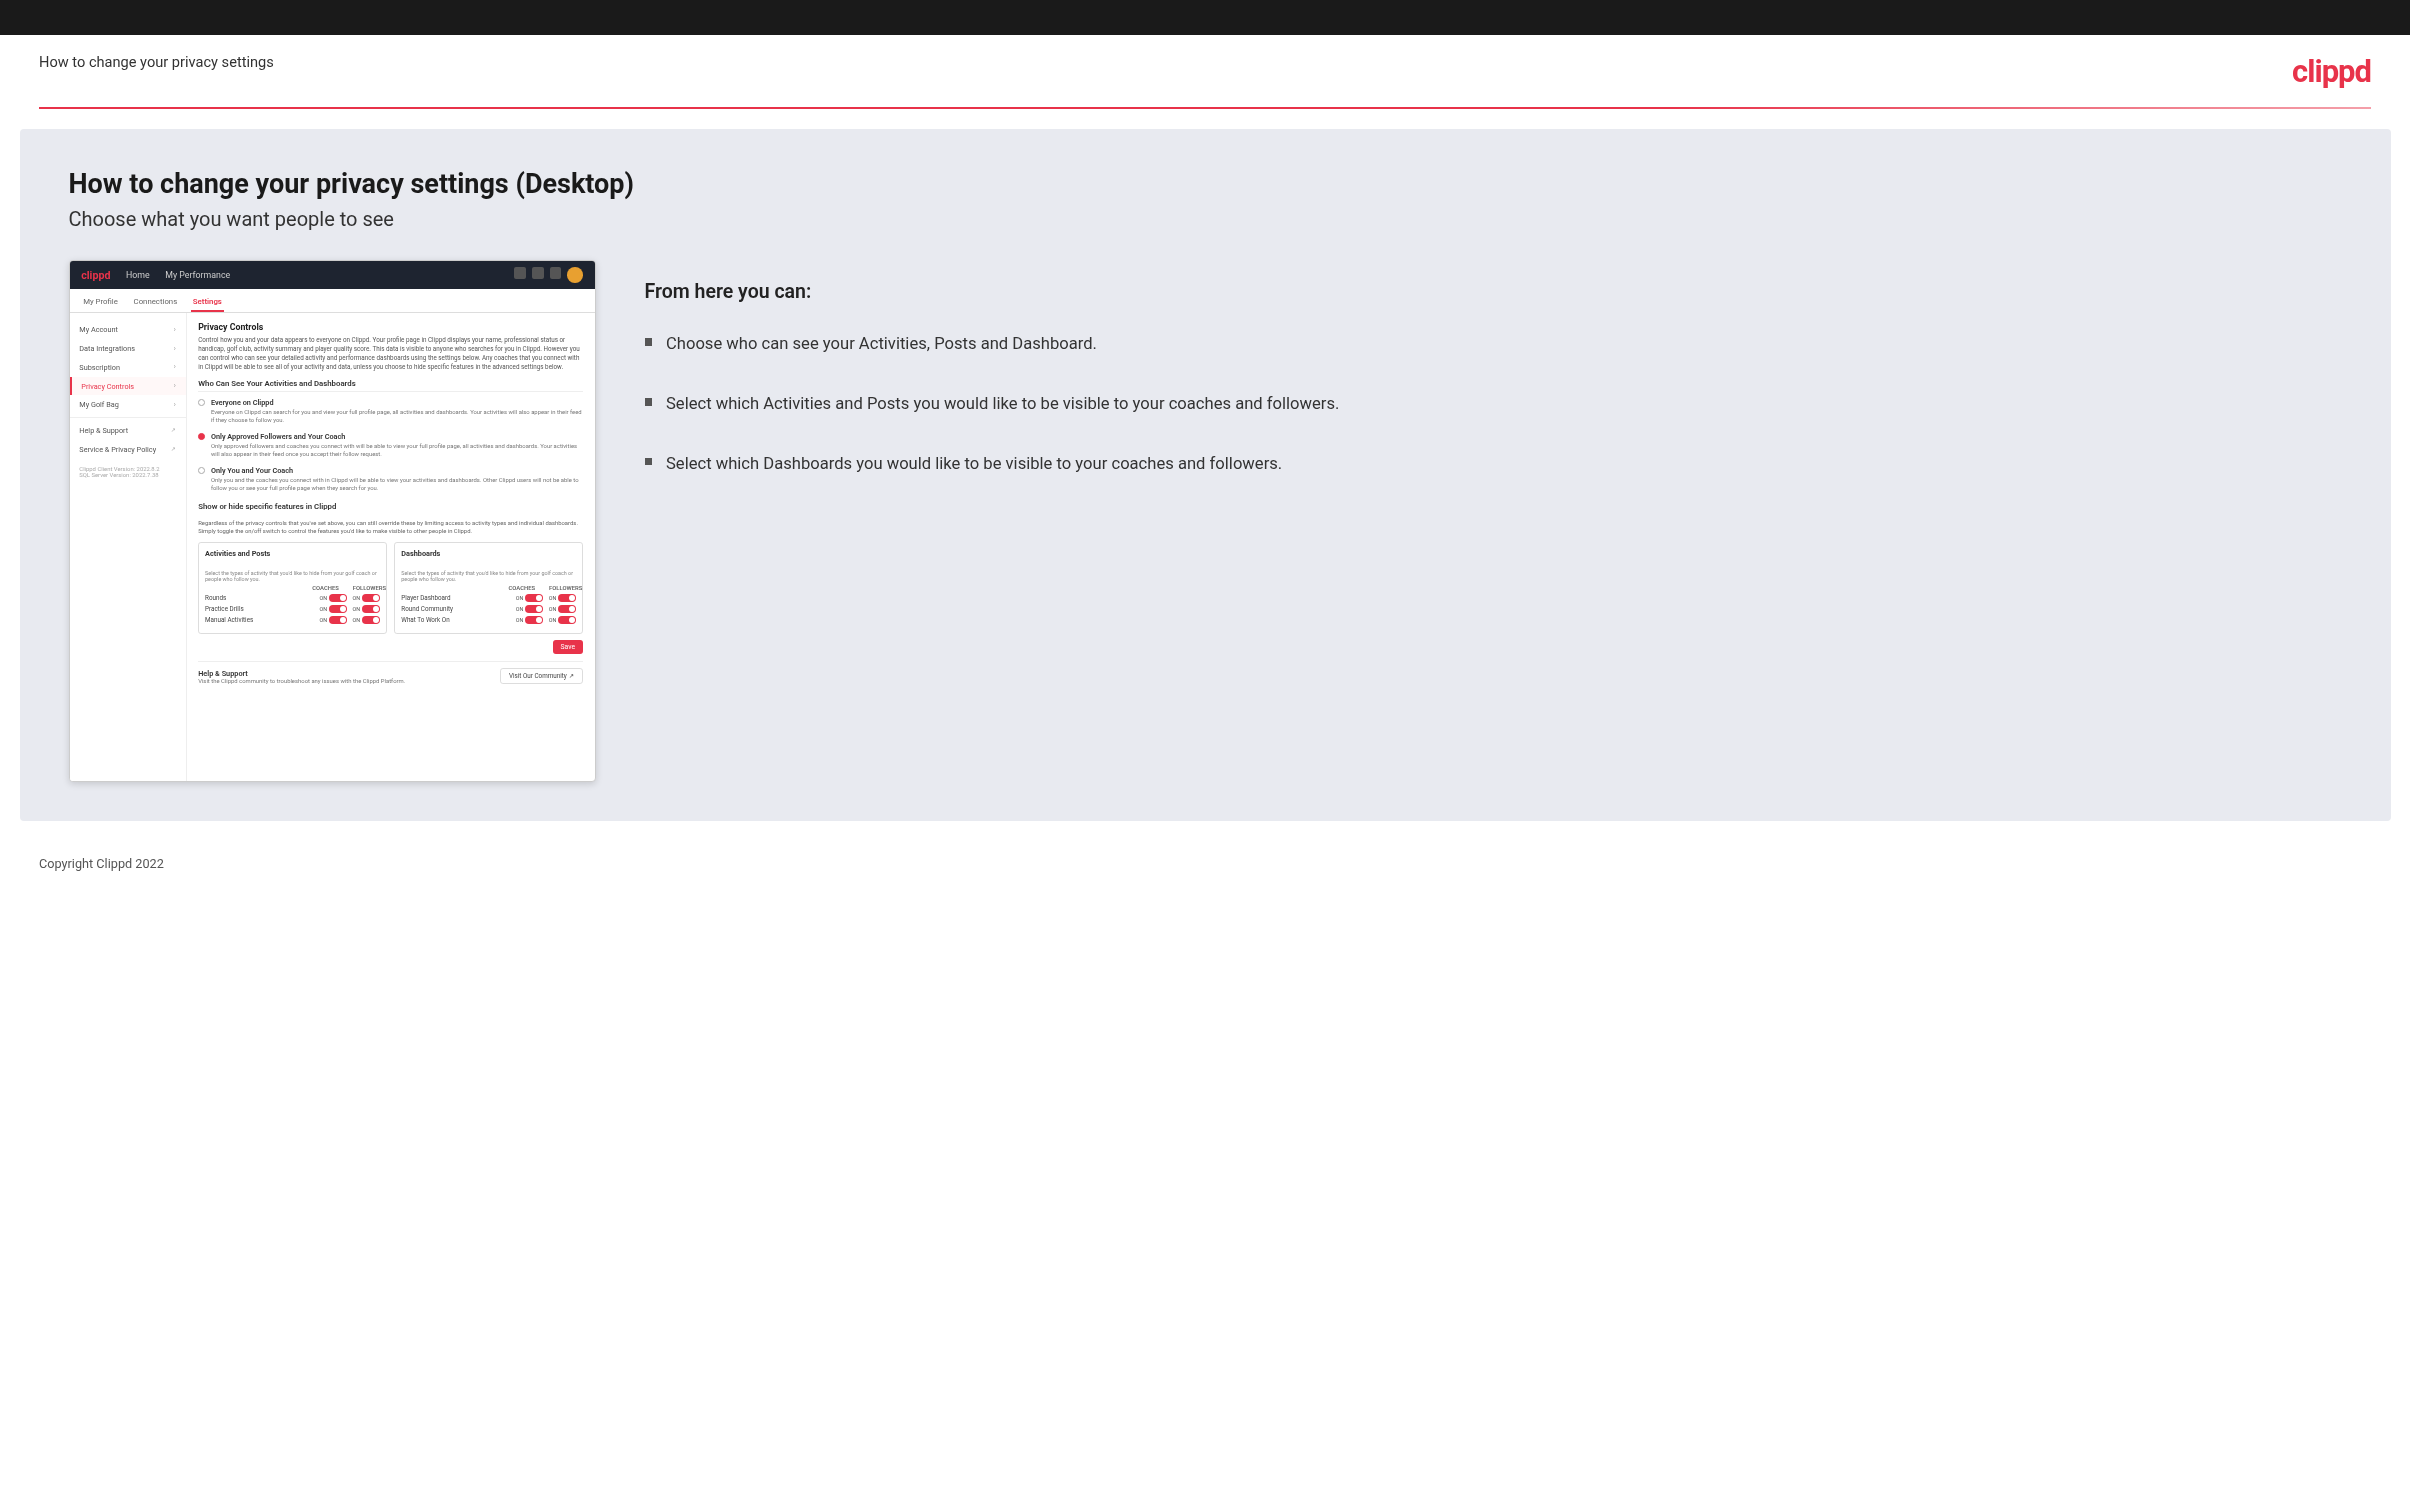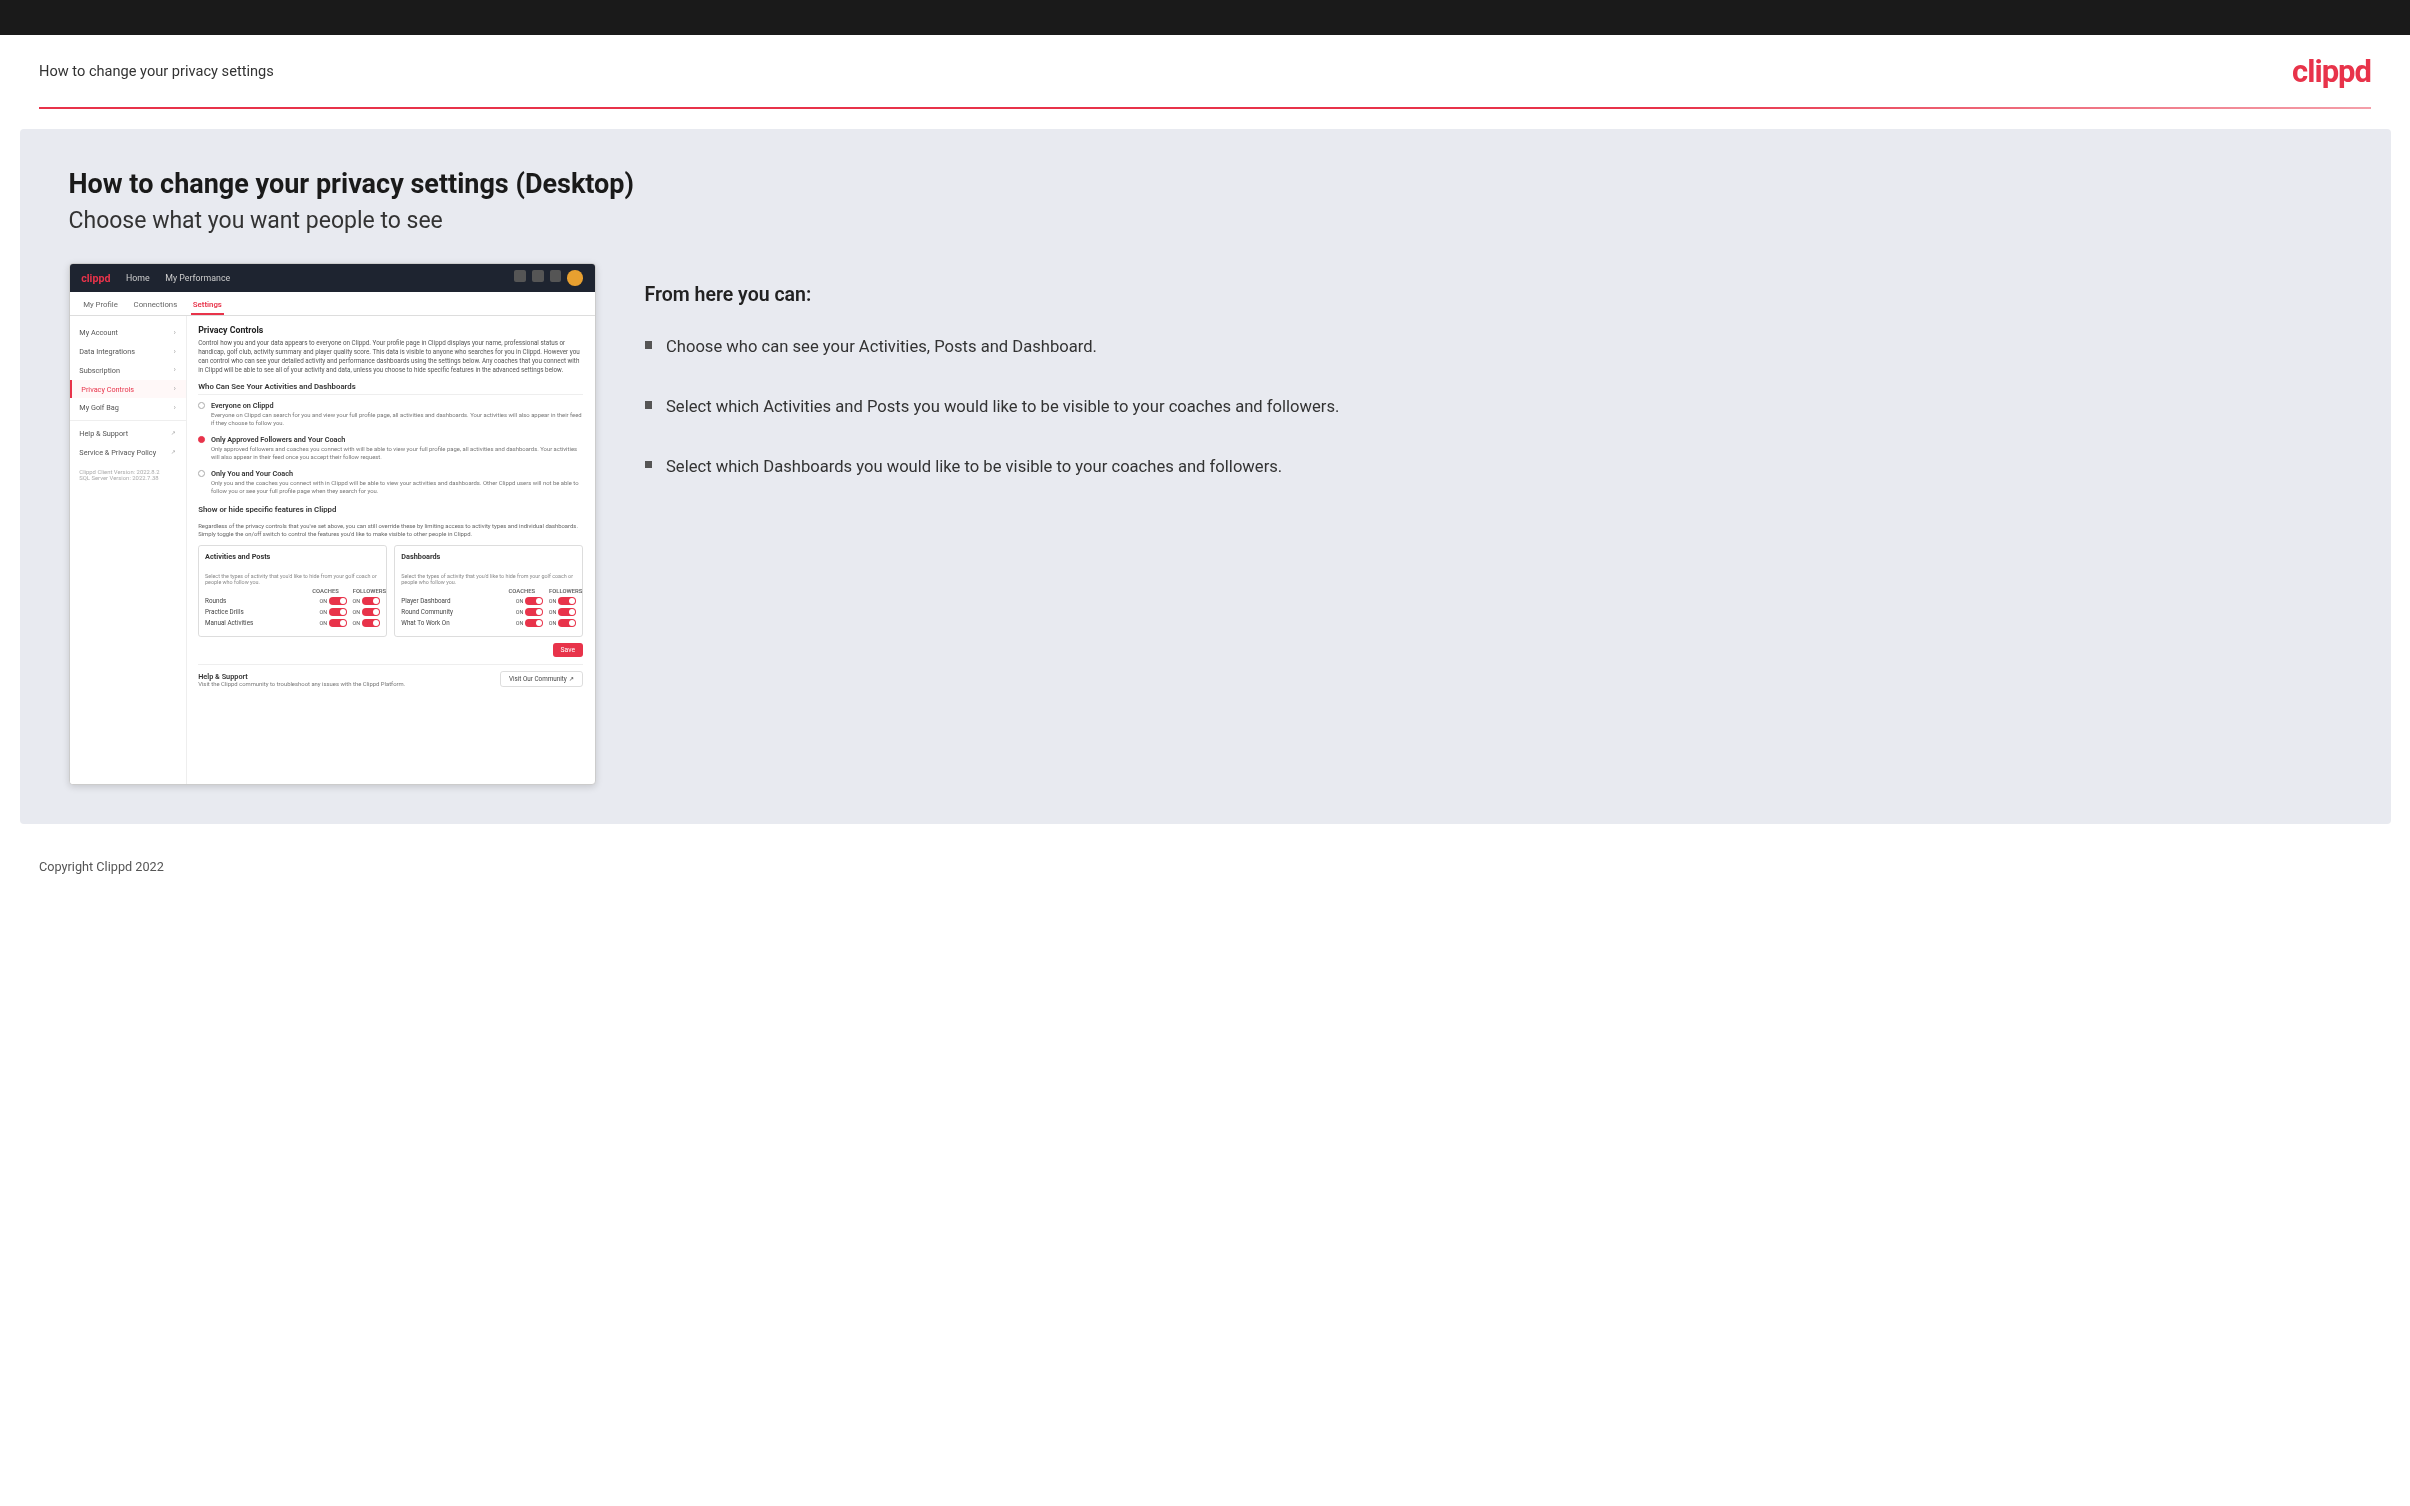--- a/index.html
+++ b/index.html
@@ -13,21 +13,21 @@
     
     .top-bar {
       background: #1a1a1a;
       height: 35px;
       width: 100%;
     }
 
     
     .header {
       display: flex;
-      align-items: center;
+      align-items: flex-start;
       justify-content: space-between;
       padding: 17.6px 39px;
       background: #fff;
     }
     .header-title {
       font-size: 14.6px;
       color: #333;
       font-weight: 400;
     }
     .logo {
@@ -52,21 +52,21 @@
       border-radius: 3.9px;
     }
 
     .page-heading {
       font-size: 27px;
       font-weight: 700;
       color: #1a1a1a;
       margin-bottom: 7.8px;
     }
     .page-subheading {
-      font-size: 23px;
+      font-size: 20px;
       font-weight: 400;
       color: #333;
       margin-bottom: 29px;
     }
 
     
     .two-col {
       display: flex;
       gap: 49px;
       align-items: flex-start;

